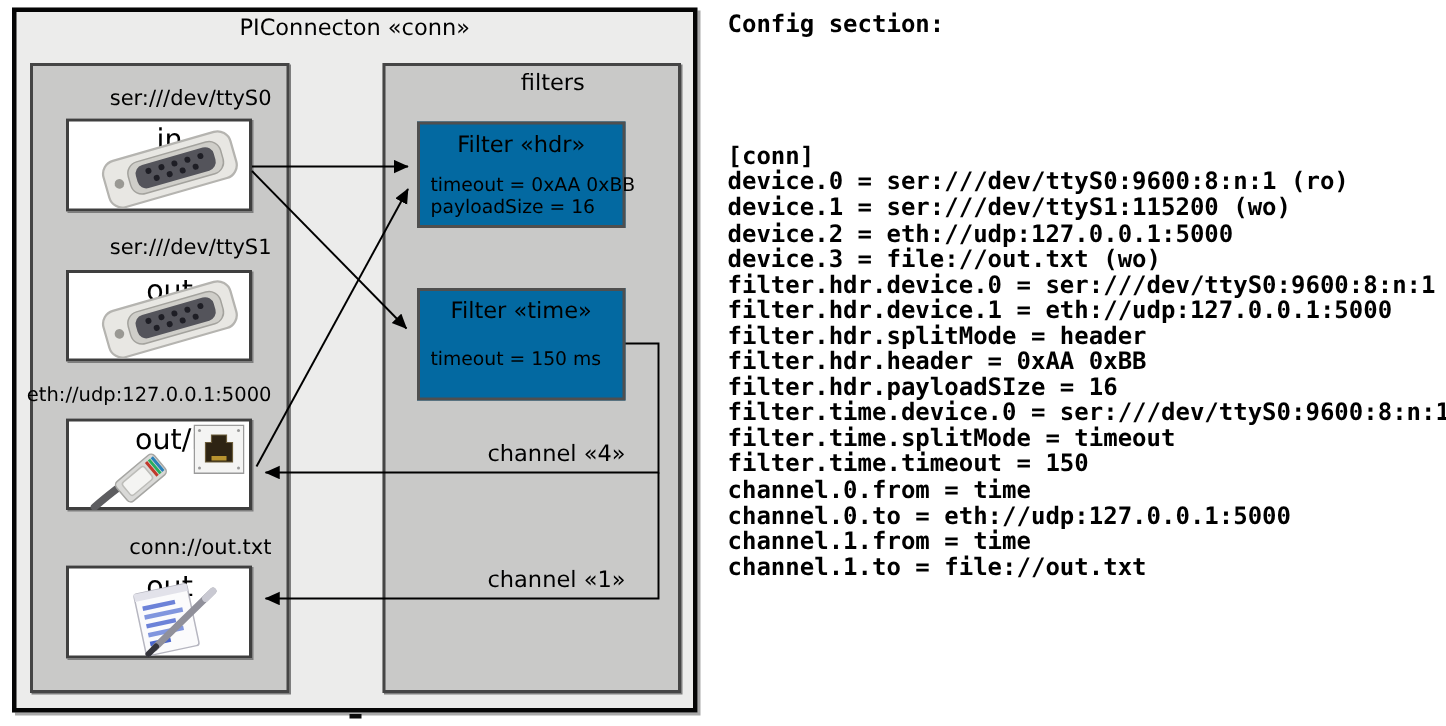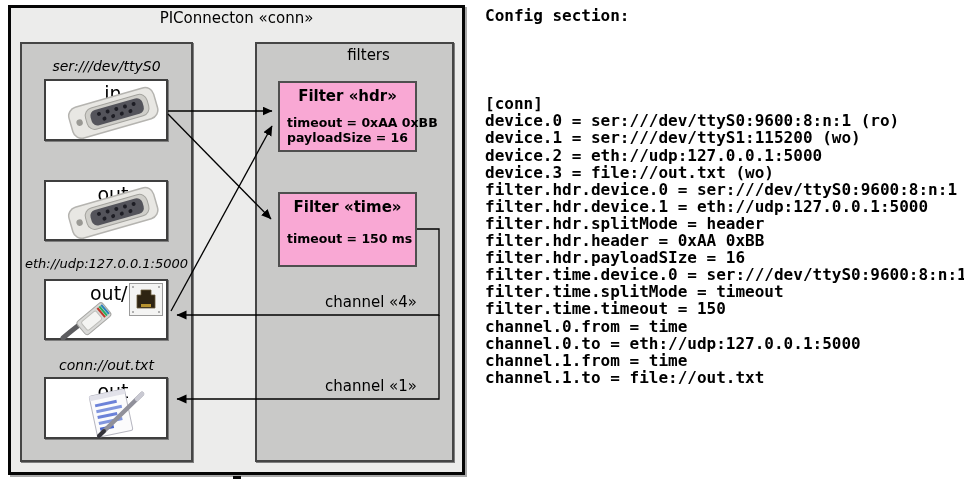--- a/index.html
+++ b/index.html
@@ -11,28 +11,28 @@
   
   .outer-box { left:8px; top:5px; width:457px; height:470px; background:#ececeb;
                border:3px solid #050505; box-shadow:2px 2px 0 #a9a9a9; }
   .diagram-title { left:8px; top:9px; width:457px; text-align:center; font-size:15px; }
 
   .container-box { background:#c9c9c8; border:2px solid #454545; box-shadow:1px 1px 0 #7e7e7e; }
   .devices-container { left:20px; top:42px; width:173px; height:420px; }
   .filters-container { left:255px; top:42px; width:199px; height:420px; }
   .filters-label { left:255px; top:46px; width:199px; text-align:center; font-size:15px;padding-left:28px; }
 
-  .dev-label { left:20px; width:173px; text-align:center; font-size:14px; white-space:nowrap;font-style:italic; }
+  .dev-label { left:8px; width:173px; text-align:right; font-size:14px; white-space:nowrap; }
   .dev-label.small { font-size:13px; }
   .white-box { background:#ffffff; border:2px solid #3f3f3f; box-shadow:1px 1px 0 #7e7e7e; }
   .dev-box { left:44px; width:124px; height:62px; }
   .io-label { top:1px; left:0; width:96px; text-align:center; font-size:19px;padding-left:38px; }
   .io-label.left { left:6px; width:auto; text-align:left; }
 
-  .filter-box { left:278px; width:139px; background:#f9a8d4; border:2px solid #4f4f4f;font-weight:bold; }
+  .filter-box { left:278px; width:139px; background:#0369a1; border:2px solid #4f4f4f; }
   .filter-title { width:100%; text-align:center; padding-top:4px; font-size:15px; }
   .filter-attrs { left:7px; font-size:12.5px; line-height:15px; white-space:nowrap; }
 
   .channel-label { left:280px; width:137px; text-align:right; font-size:15px; }
 
   .arrows { left:0; top:0; pointer-events:none; }
 
   
   .config-heading { left:485px; top:6px; font:700 16px "DejaVu Sans Mono", monospace;text-align:center; }
   .config-lines   { left:485px; top:44px; font:700 16px/17.1px "DejaVu Sans Mono", monospace; white-space:pre; }
@@ -66,20 +66,21 @@
           <circle cx="65" cy="25" r="2" fill="#1e1e25"></circle>
           <circle cx="74" cy="25" r="2" fill="#1e1e25"></circle>
         <circle cx="42" cy="31" r="2" fill="#1e1e25"></circle>
           <circle cx="51" cy="31" r="2" fill="#1e1e25"></circle>
           <circle cx="60" cy="31" r="2" fill="#1e1e25"></circle>
           <circle cx="69" cy="31" r="2" fill="#1e1e25"></circle>
       </g>
     </svg>
   </div>
 
+  <div class="abs dev-label" style="top:157px">ser:///dev/ttyS1</div>
   <div class="abs white-box dev-box" style="top:180px;height:61px">
     <div class="abs io-label">out</div>
     <svg class="abs" style="right:1px;bottom:0" width="104" height="54" viewBox="0 0 104 54">
       <g transform="rotate(-16 52 27)">
         <rect x="8" y="12" width="88" height="32" rx="9" fill="#e8e7e3" stroke="#b5b4b0" stroke-width="1.5"></rect>
         <circle cx="17" cy="28" r="3.2" fill="#9a9994"></circle>
         <rect x="24" y="17" width="64" height="22" rx="8" fill="#cfcec9" stroke="#a3a29d"></rect>
         <rect x="29" y="20" width="54" height="16" rx="6" fill="#54545b"></rect>
         <circle cx="38" cy="25" r="2" fill="#1e1e25"></circle>
           <circle cx="47" cy="25" r="2" fill="#1e1e25"></circle>

